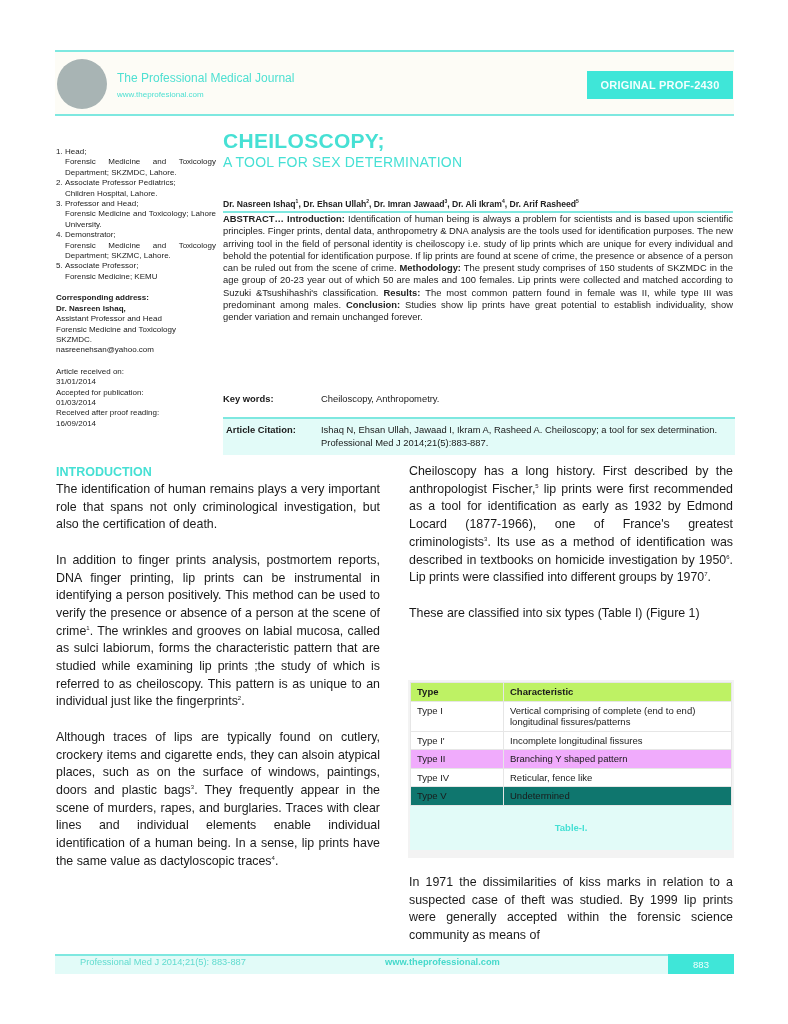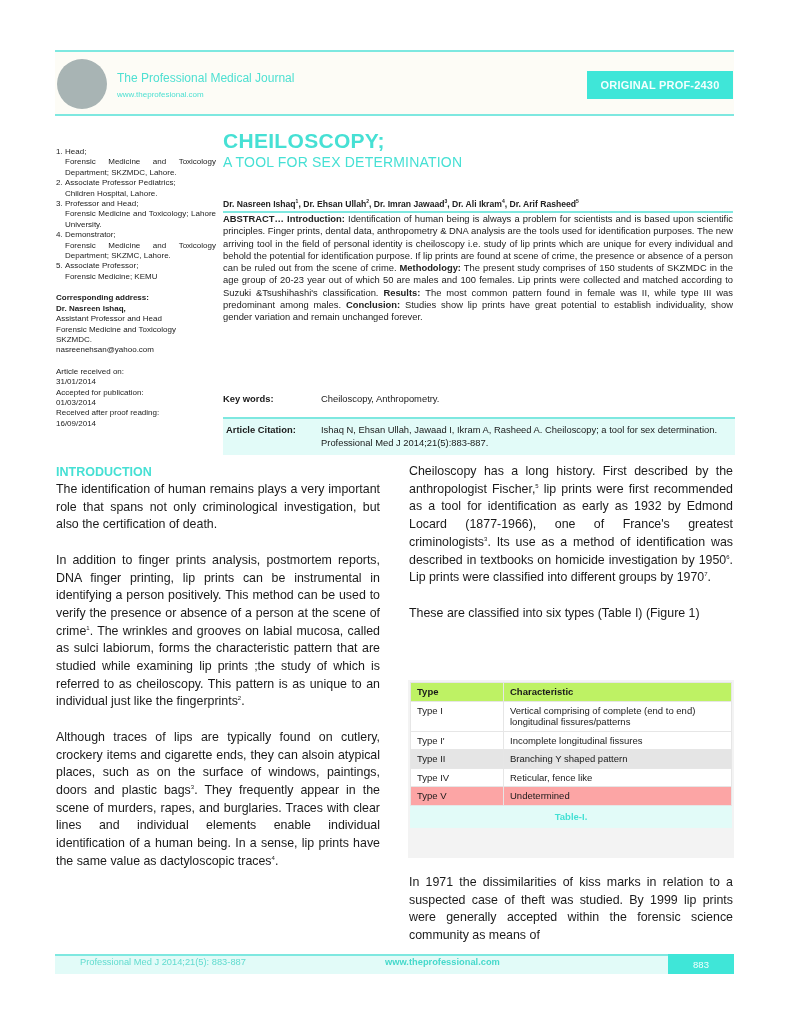--- a/index.html
+++ b/index.html
@@ -41,21 +41,21 @@
 
   .section-head { position: absolute; left: 56px; top: 465px; font-size: 12.5px; font-weight: bold; color: #46e0d4; }
   .col { position: absolute; width: 324px; font-size: 12.4px; line-height: 17.7px; text-align: justify; color: #1a1a1a; }
   .col p { margin: 0 0 17.7px 0; }
   .col sup { font-size: 6px; vertical-align: super; line-height: 0; }
 
   .tbl { position: absolute; left: 410px; top: 682px; width: 322px; border-collapse: collapse; font-size: 9.5px; }
   .tbl td { padding: 3px 6px; border: 1px solid #e6e6e6; vertical-align: top; line-height: 11.5px; }
   .tbl tr.head td { background: #bef264; font-weight: bold; }
   .tbl td.c1 { width: 80px; }
-  .tbl tr.caption td { background: #e2fbf8; color: #46e0d4; text-align: center; font-weight: bold; border-color: #e2fbf8; padding: 5px; }
+  .tbl tr.caption td { background: #e2fbf8; color: #46e0d4; text-align: center; font-weight: bold; border-color: #e2fbf8; padding: 16px; }
   .tbl-wrap { position: absolute; left: 408px; top: 680px; width: 326px; height: 178px; background: #f3f3f3; }
 
   .footer-band { position: absolute; left: 55px; top: 954px; width: 679px; height: 18px; background: #e2fbf8;
                  border-top: 2px solid #7ee8e0; }
   .foot-cite { position: absolute; left: 64px; top: 957px; font-size: 9.3px; color: #62dccf; padding-left: 16px; }
   .foot-url  { position: absolute; left: 385px; top: 957px; font-size: 9.3px; color: #46d9cb; font-weight: bold; }
   .foot-page { position: absolute; left: 668px; top: 954px; width: 66px; height: 20px; background: #3fe6d8;
                color: #f4fffe; font-size: 9.5px; display: flex; align-items: center; justify-content: center; }
 </style>
 </head>
@@ -148,29 +148,29 @@
     <td>Characteristic</td>
   </tr>
   <tr style="background:#fff;">
     <td class="c1">Type I</td>
     <td>Vertical comprising of complete (end to end) longitudinal fissures/patterns</td>
   </tr>
   <tr style="background:#fff;">
     <td class="c1">Type I'</td>
     <td>Incomplete longitudinal fissures</td>
   </tr>
-  <tr style="background:#e5e5e5;">
+  <tr style="background:#f0abfc;">
     <td class="c1">Type II</td>
     <td>Branching Y shaped pattern</td>
   </tr>
   <tr style="background:#fff;">
     <td class="c1">Type IV</td>
     <td>Reticular,  fence like</td>
   </tr>
-  <tr style="background:#fca5a5;">
+  <tr style="background:#0f766e;">
     <td class="c1">Type V</td>
     <td>Undetermined</td>
   </tr>
   <tr class="caption">
     <td colspan="2">Table-I.</td>
   </tr>
 </tbody>
   </table>
 
 <div class="col" style="left:409px; top:874px;">

